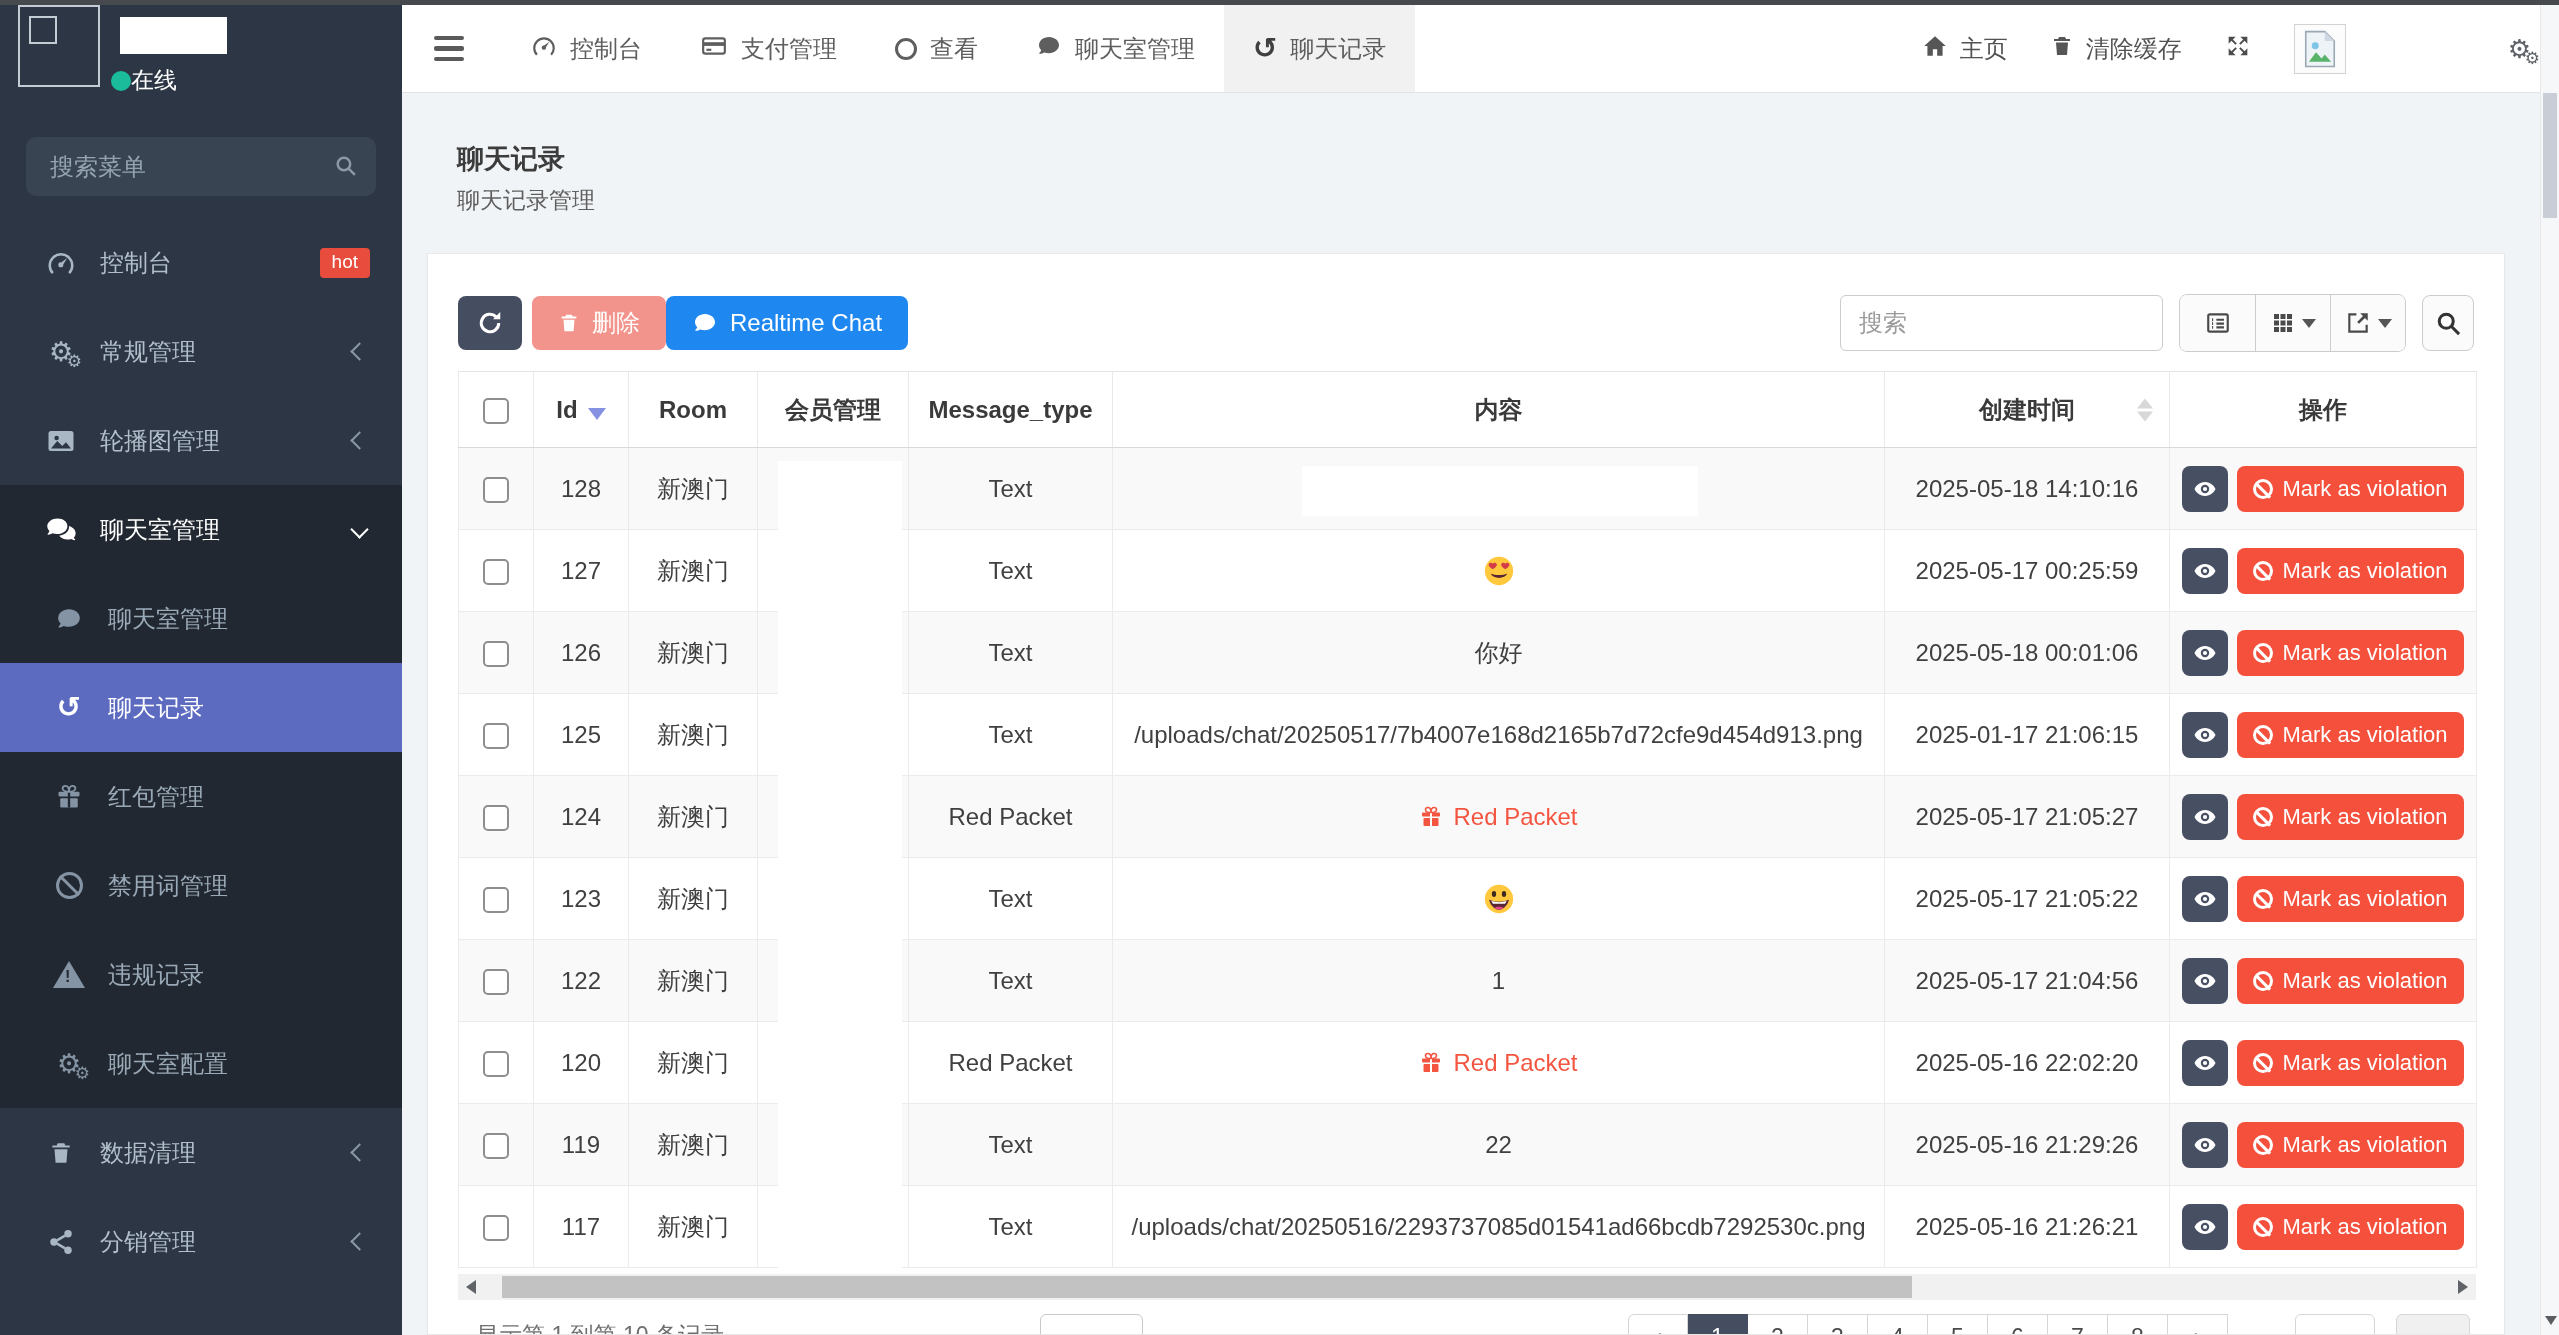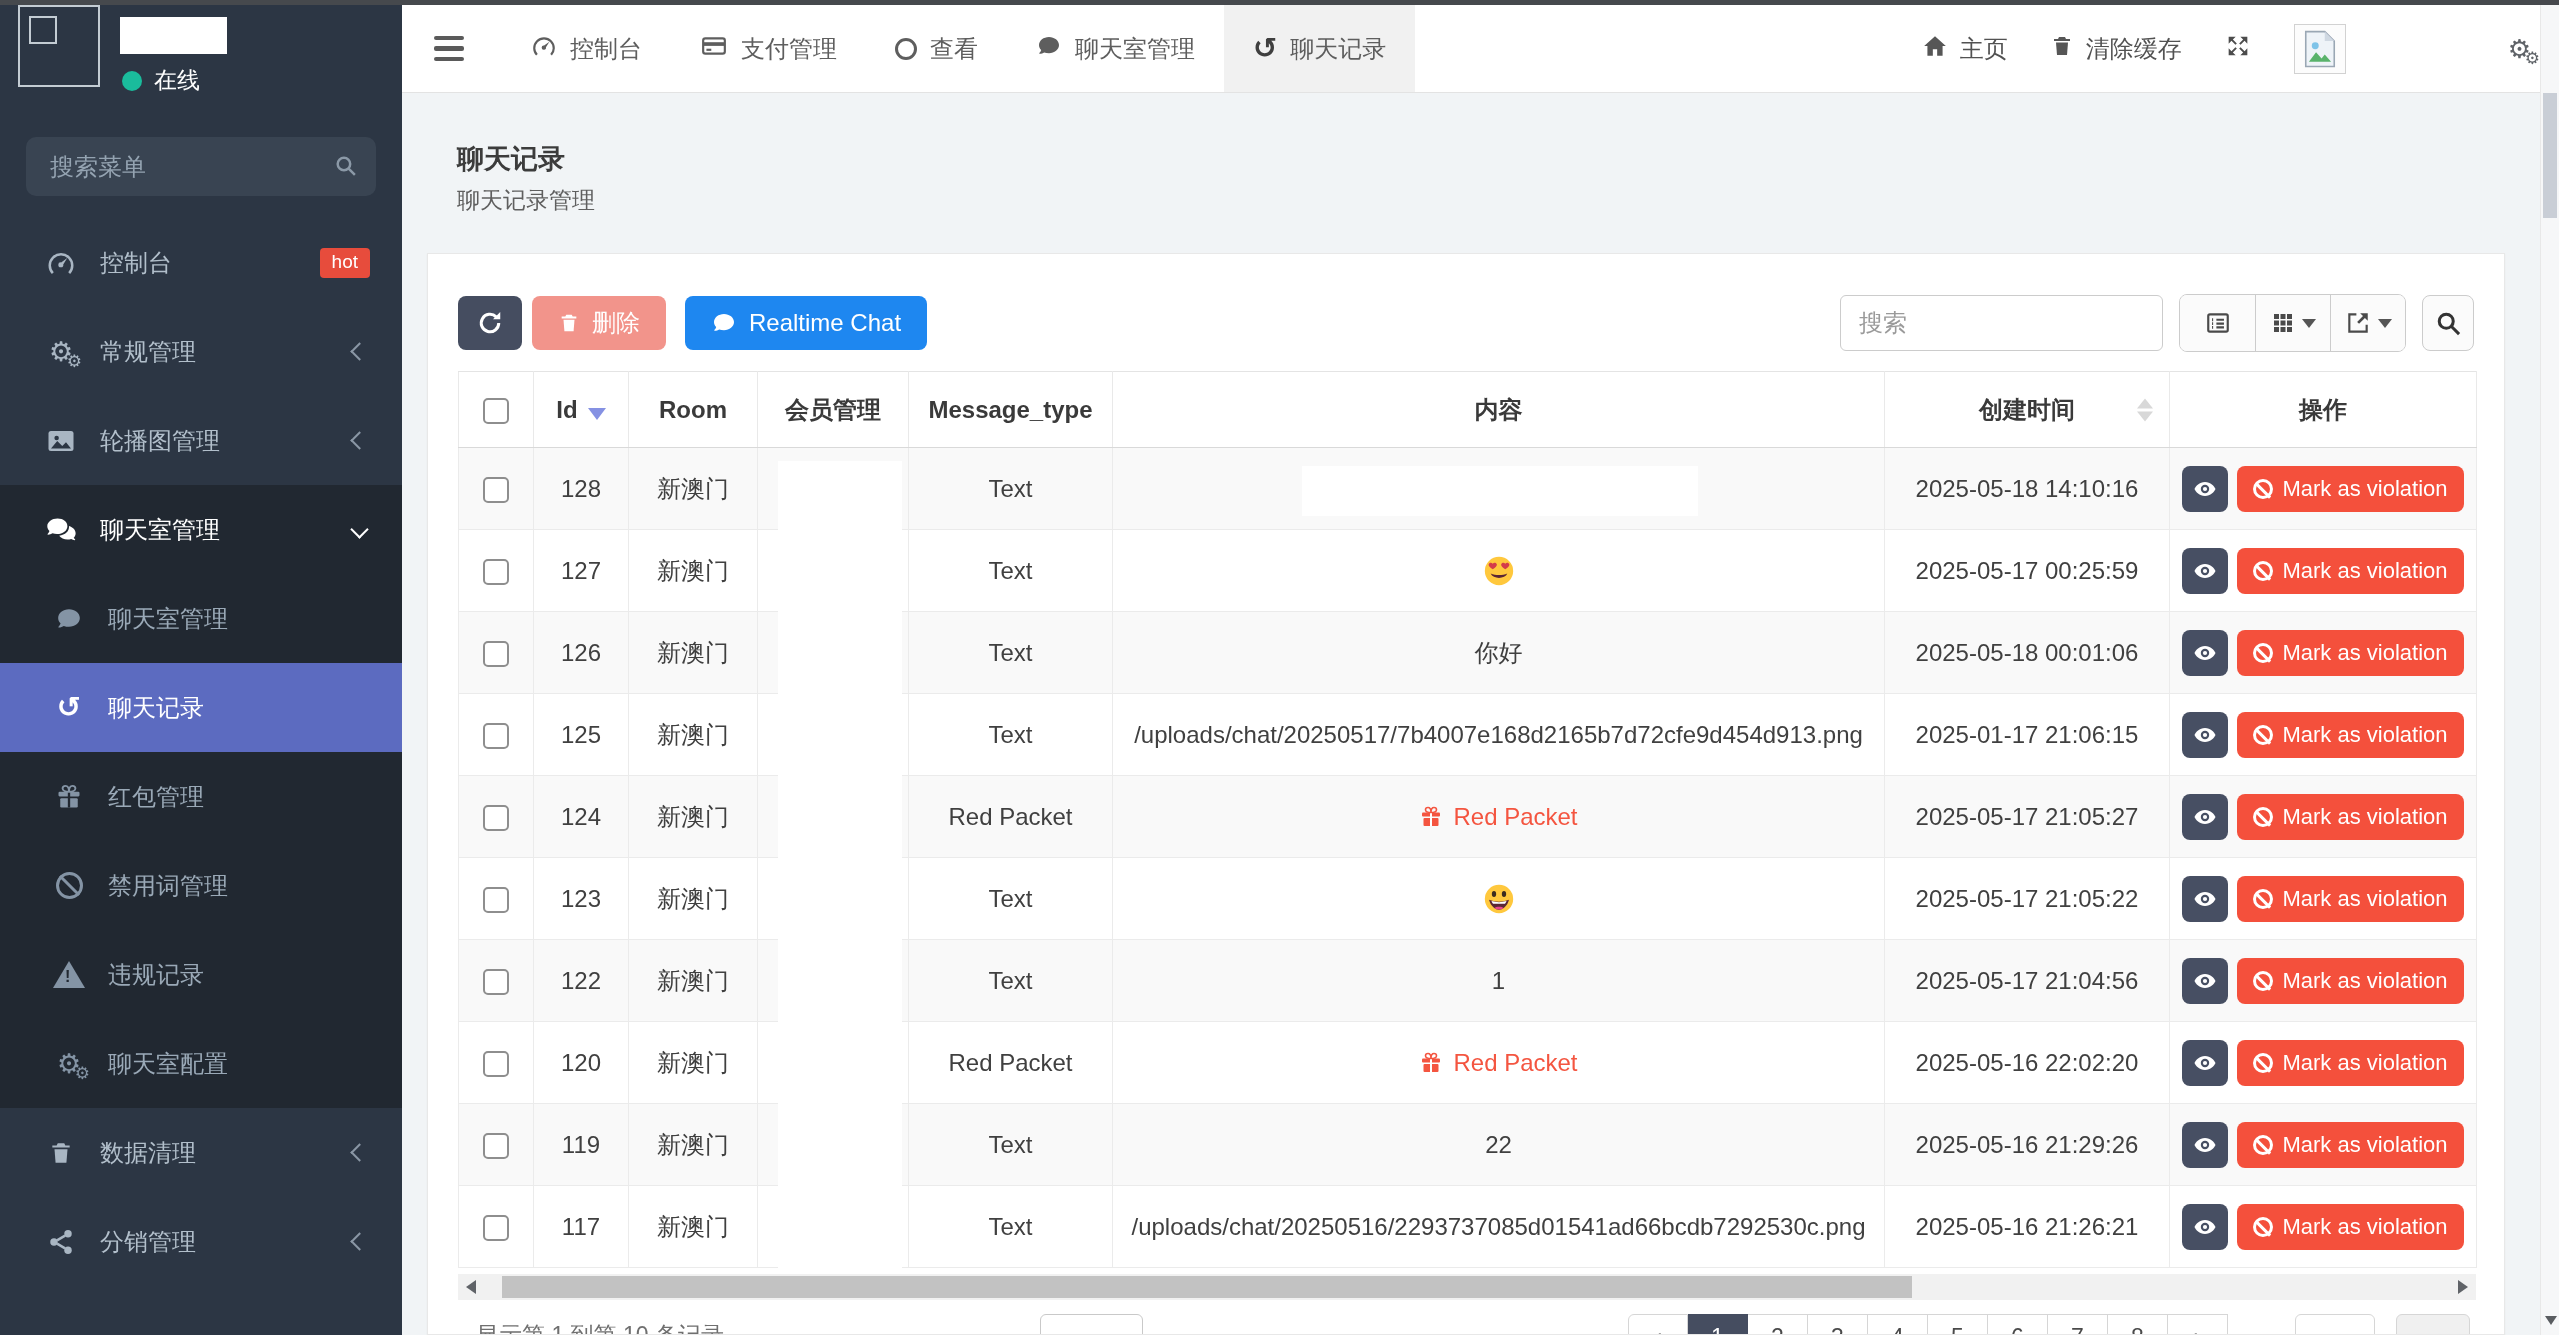--- a/index.html
+++ b/index.html
@@ -10,21 +10,21 @@
   
   .topstrip { position:absolute; left:0; top:0; width:2559px; height:5px; background:#46494d; z-index:50; }
 
   
   .sidebar { position:absolute; left:0; top:5px; width:402px; height:1330px; background:#2c3644; z-index:10; }
   .brand { height:95px; display:flex; align-items:center; justify-content:center; color:#fff; font-size:30px; letter-spacing:1px; }
   .userpanel { position:relative; height:120px; }
   .avatar-ph { position:absolute; left:18px; top:0; width:82px; height:82px; border:2px solid #c3ccd3; }
   .avatar-ph .inner { position:absolute; left:9px; top:9px; width:28px; height:28px; border:2px solid #c3ccd3; }
   .name-mask { position:absolute; left:120px; top:12px; width:107px; height:37px; background:#fff; }
-  .status-row { position:absolute; left:122px; top:60px; display:flex; align-items:center; gap:12px; }
+  .status-row { position:absolute; left:111px; top:60px; display:flex; align-items:center; }
   .dot { width:20px; height:20px; border-radius:50%; background:#1abc9c; }
   .status-row span { color:#fff; font-size:23px; }
   .menusearch { position:relative; margin:12px 26px 0 26px; }
   .menusearch input { width:350px; height:59px; background:#394452; border:none; border-radius:10px; color:#cfd8e0; font-size:24px; padding:0 60px 0 24px; outline:none; }
   .menusearch input::placeholder { color:#94a3b1; }
   .msearch-ico { position:absolute; right:18px; top:16px; color:#8b99a7; }
 
   .menu { list-style:none; margin-top:22px; }
   .mitem { height:89px; display:flex; align-items:center; padding:0 36px 0 38px; color:#b2bfcb; font-size:24px; position:relative; cursor:pointer; }
   .micon { width:46px; display:flex; justify-content:center; align-items:center; margin-right:16px; color:#a9b6c3; flex:none; }
@@ -69,21 +69,21 @@
   .pagetitle { position:absolute; left:55px; top:48px; font-size:27px; font-weight:bold; color:#3c3c3c; }
   .pagesub { position:absolute; left:55px; top:92px; font-size:23px; color:#5f5f5f; }
 
   .card { position:absolute; left:25px; top:160px; width:2078px; height:1082px; background:#fff; border:1px solid #e8e8e8; box-shadow:0 1px 2px rgba(0,0,0,.04); overflow:hidden; }
 
   
   .toolbar { position:absolute; left:30px; right:30px; top:41px; height:56px; display:flex; align-items:center; }
   .btn { height:54px; border:none; border-radius:8px; color:#fff; font-size:24px; display:flex; align-items:center; justify-content:center; gap:12px; cursor:pointer; }
   .btn-refresh { width:64px; background:#454d60; }
   .btn-del { background:#f2948b; padding:0 26px; margin-left:10px; }
-  .btn-rt { background:#1e87f0; padding:11px 26px; margin-left:19px; }
+  .btn-rt { background:#1e87f0; padding:11px 26px; margin-left:0; }
   .tsearch { margin-left:auto; width:323px; height:56px; border:1px solid #ccc; border-radius:6px; font-size:24px; padding:0 18px; color:#444; outline:none; }
   .tsearch::placeholder { color:#9a9a9a; }
   .vgroup { display:flex; margin-left:16px; border:1px solid #ccc; border-radius:8px; overflow:hidden; }
   .vbtn { width:75px; height:56px; background:#fbfbfb; border:none; border-left:1px solid #ccc; display:flex; align-items:center; justify-content:center; gap:7px; color:#4a4a4a; cursor:pointer; }
   .vbtn:first-child { border-left:none; }
   .caret { width:0; height:0; border-left:7px solid transparent; border-right:7px solid transparent; border-top:9px solid #555; }
   .btn-search2 { width:52px; height:56px; margin-left:16px; background:#fbfbfb; border:1px solid #ccc; border-radius:8px; color:#333; display:flex; align-items:center; justify-content:center; cursor:pointer; }
 
   
   table.grid { position:absolute; left:30px; top:117px; width:2018px; border-collapse:collapse; table-layout:fixed; }

